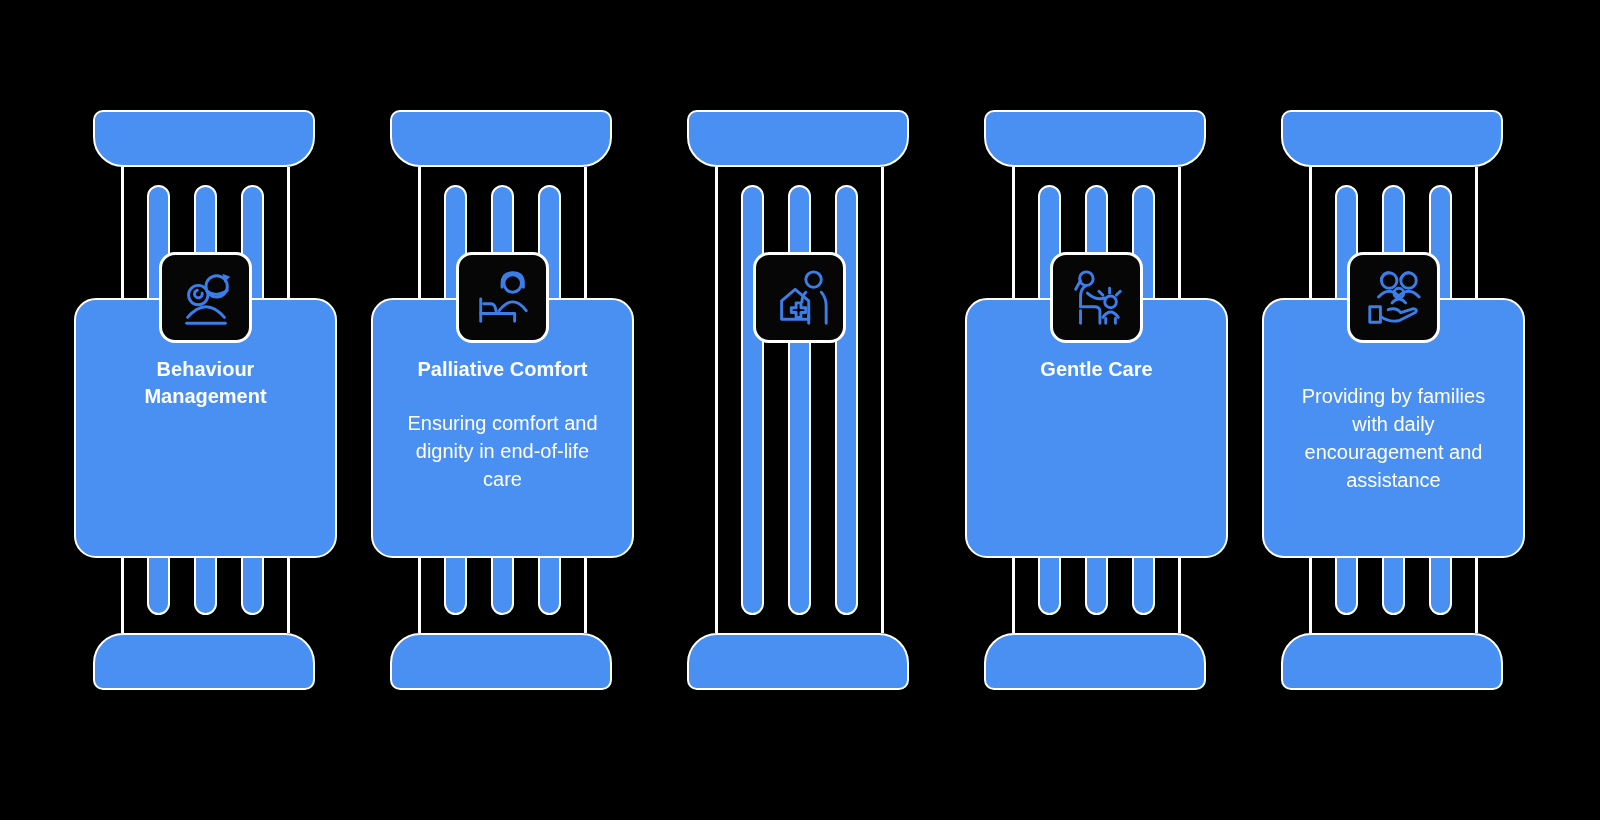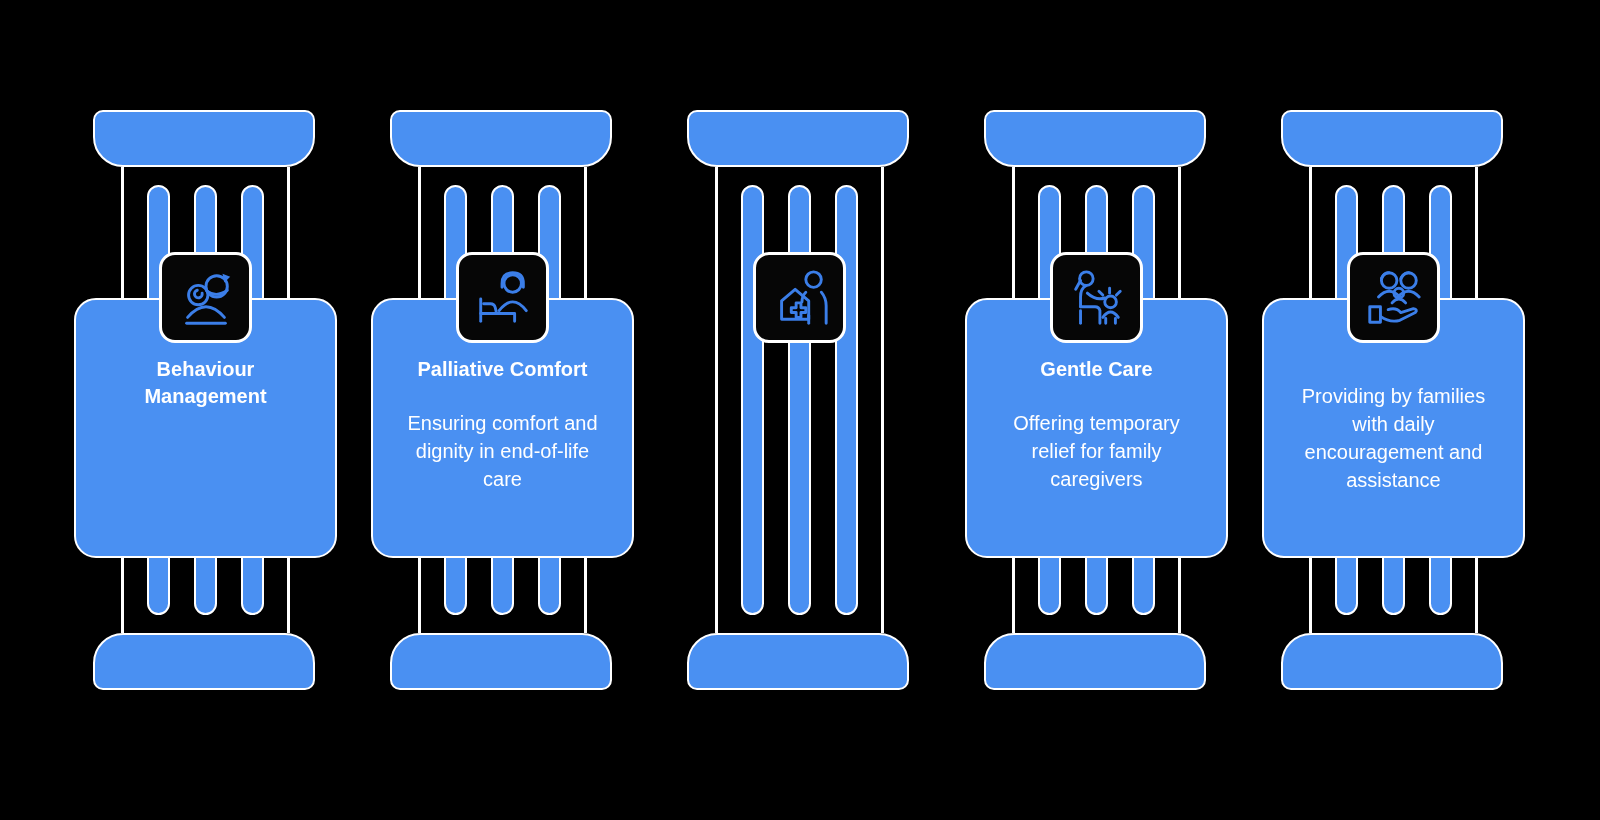--- a/index.html
+++ b/index.html
@@ -137,21 +137,20 @@
 
     <div class="pillar">
       <div class="capital capital-top"></div>
       <div class="side-line left"></div>
       <div class="side-line right"></div>
       <div class="bar b1"></div>
       <div class="bar b2"></div>
       <div class="bar b3"></div>
       <div class="card">
         <div class="card-title">Gentle Care</div>
-        <div class="card-desc">Offering temporary relief for family caregivers</div>
       </div>
       <div class="badge">
         <svg width="62" height="62" viewBox="0 0 64 64" fill="none" stroke="currentColor" stroke-width="3" stroke-linecap="round" stroke-linejoin="round">
           <circle cx="21" cy="12" r="7"></circle>
           <path d="M15 14 l-5 9"></path>
           <path d="M21 19 q-6 3 -6 12 v10"></path>
           <path d="M22 27 q9 8 18 5"></path>
           <path d="M15 41 h15 q4 0 5 4 v13"></path>
           <path d="M15 45 v13"></path>
           <circle cx="46" cy="36" r="6"></circle>

